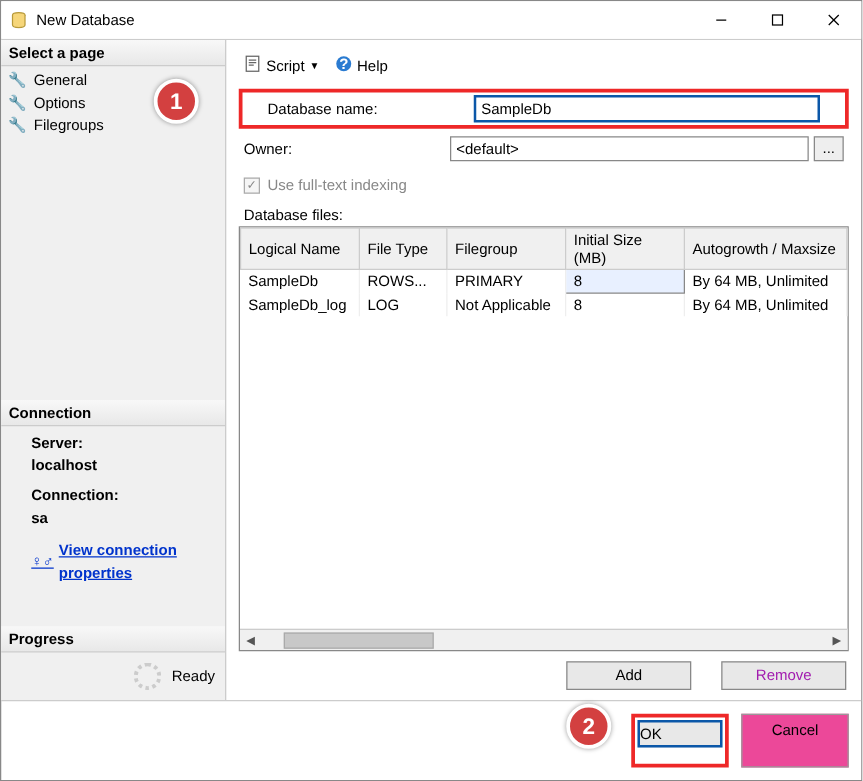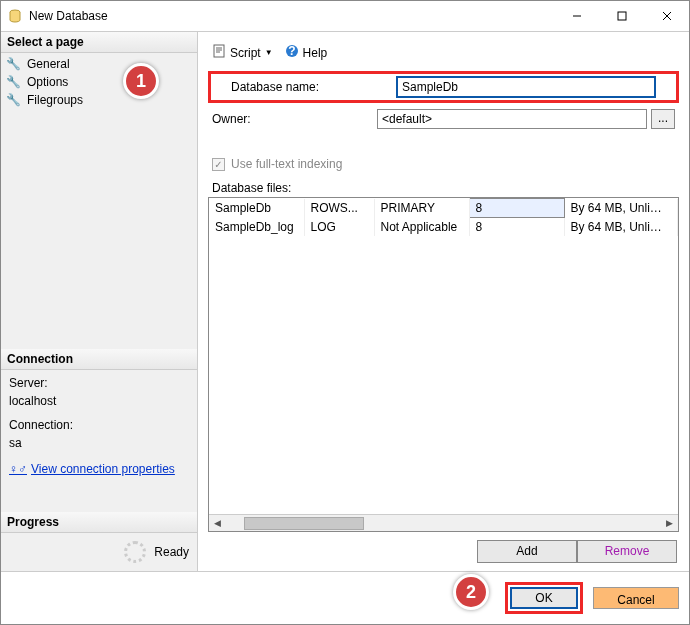--- a/index.html
+++ b/index.html
@@ -5,58 +5,58 @@
   * { box-sizing: border-box; font-family: "Segoe UI", Tahoma, sans-serif; font-size: 12px; }
   body { margin: 0; background: #f0f0f0; }
   .window { width: 690px; height: 625px; background: #fff; border: 1px solid #888; display: flex; flex-direction: column; position: relative; }
   .topbar-wrap { border-bottom: 1px solid #ccc;}
   .titlebar { height: 30px; display: flex; align-items: center; padding-left: 6px; background: #fff; justify-content: flex-end; }
   .titlebar .icon { width: 16px; height: 16px; margin-right: 6px; display:flex;align-items:center;justify-content:center; }
   .titlebar .title { flex: 1; }
   .winbtns { display: flex; height: 100%; }
   .winbtn { width: 45px; display: flex; align-items: center; justify-content: center; }
   .body { flex: 1; display: flex; min-height: 0; }
-  .sidebar { width: 197px; background: #f0f0f0; border-right: 1px solid #ccc; display: flex; flex-direction: column; }
+  .sidebar { width: 180px; background: #f0f0f0; border-right: 1px solid #ccc; display: flex; flex-direction: column; }
   .section-head { background: linear-gradient(#f8f8f8,#e8e8e8); border-bottom: 1px solid #ccc; padding: 3px 6px; font-weight: bold; }
   .page-list { padding: 2px 0; }
   .page-item { display: flex; align-items: center; gap: 6px; padding: 2px 6px; }
   .wrench { width:14px;height:14px;display:flex;align-items:center;justify-content:center; }
-  .conn-body { padding: 4px 8px; line-height: 1.5; }
+  .conn-body { padding: 4px 24px; line-height: 1.5; font-weight: bold; }
   .conn-link { color: #0033cc; text-decoration: underline; display:inline-flex; align-items:center; gap:4px;}
   .progress-body { display: flex; align-items: center; gap: 8px; padding: 8px; justify-content: flex-end; }
   .spinner { width: 22px; height: 22px; border: 3px dotted #ccc; border-radius: 50%; }
   .main { flex: 1; display: flex; flex-direction: column; padding: 6px 10px 4px 10px; min-width:0; }
   .toolbar { display: flex; align-items: center; gap: 4px; padding: 4px 0 8px 0; }
   .tbtn { display: flex; align-items: center; gap: 4px; padding: 2px 4px; }
   .chev { font-size:8px; }
   .form { border: 3px solid #ee2828; padding: 2px 20px; margin-bottom: 4px; }
-  .form-norm { padding: 2px 4px; margin-bottom: 20px; }
+  .form-norm { padding: 2px 4px; margin-bottom: 4px; }
   .form-row { display: flex; align-items: center; }
   .form-label { width: 165px; }
   .form-input { flex: 1; border: 2px solid #0b57a8; height: 22px; padding: 1px 4px; background:#fff; }
   .form-input-plain { flex: 1; border: 1px solid #888; height: 20px; padding: 1px 4px; background:#fff; }
   .dots-btn { width: 24px; height: 20px; border: 1px solid #888; background:#eee; margin-left: 4px; text-align:center; line-height:16px;}
   .chk-row { display: flex; align-items: center; gap: 6px; color:#888; padding: 6px 0 10px 4px;}
   .chk { width:13px;height:13px;border:1px solid #aaa;background:#f5f5f5;display:flex;align-items:center;justify-content:center;font-size:10px;color:#888;}
   .files-label { padding-left: 4px; margin-bottom:2px;}
   .grid { border: 1px solid #888; flex: 1; background: #fff; position:relative; min-height: 0;}
   .grid table { border-collapse: collapse; width: 100%; table-layout:fixed;}
   .grid th { background: #f0f0f0; border: 1px solid #ccc; padding: 2px 6px; text-align: left; font-weight: normal;}
   .grid td { border-right: 1px solid #eee; padding: 2px 6px; white-space:nowrap; overflow:hidden; text-overflow:ellipsis;}
   .grid td.sel { background:#e8f0ff; border:1px solid #888;}
   .hscroll { position:absolute; bottom:0; left:0; right:0; height:17px; background:#f0f0f0; border-top:1px solid #ccc; display:flex; align-items:center;}
   .hscroll .thumb{ height:13px;background:#c8c8c8;border:1px solid #aaa;width:120px;margin-left:18px;}
   .hscroll .arr{width:17px;text-align:center;font-size:9px;color:#555;}
-  .btn-row { display:flex; justify-content:flex-end; gap:0; padding: 8px 2px 4px 2px; }
+  .btn-row { display:flex; justify-content:flex-end; gap:24px; padding: 8px 2px 4px 2px; }
   .btn { width: 100px; height: 23px; border: 1px solid #888; background:#e8e8e8; text-align:center; line-height:21px;}
   .btn.disabled{color:#a21caf;}
   .footer { border-top:1px solid #ccc; padding: 10px; display:flex; justify-content:flex-end; gap:10px; position:relative;}
   .ok-wrap { border: 3px solid #ee2828; padding:2px;}
-  .ok-btn { width: 68px; height: 22px; border: 2px solid #0b57a8; background:#e8e8e8; text-align:center; line-height:18px;}
-  .cancel-btn { width: 86px; height: 22px; border: 1px solid #999; background:#fdba74; text-align:center; line-height:24px; align-self:center;}
+  .ok-btn { width: 68px; height: 22px; border: 2px solid #0b57a8; background:#e8e8e8; text-align:left; line-height:18px;}
+  .cancel-btn { width: 86px; height: 43px; border: 1px solid #999; background:#ec4899; text-align:center; line-height:24px; align-self:center;}
   .callout { position:absolute; width:36px;height:36px;border-radius:50%; background:#d34040;border:3px solid #fff; box-shadow:0 0 4px rgba(0,0,0,.4); color:#fff; font-size:18px; font-weight:bold; display:flex;align-items:center;justify-content:center; z-index:10;}
   .spacer{flex:1;}
   .watermark{position:absolute;right:8px;bottom:70px;color:#ddd;font-size:16px;transform:rotate(0);pointer-events:none;}
 </style>
 </head>
 <body>
 
 <div class="window">
 
   <div class="callout" style="left:122px; top:62px;">1</div>
@@ -178,20 +178,27 @@
       <div class="grid">
         <table>
           <colgroup>
               <col style="width:95px">
               <col style="width:70px">
               <col style="width:95px">
               <col style="width:95px">
               <col>
             </colgroup>
           <tbody>
+              <tr>
+            <th>Logical Name</th>
+            <th>File Type</th>
+            <th>Filegroup</th>
+            <th>Initial Size (MB)</th>
+            <th>Autogrowth / Maxsize</th>
+          </tr>
           <tr>
             <td>SampleDb</td>
             <td>ROWS...</td>
             <td>PRIMARY</td>
             <td class="sel">8</td>
             <td>By 64 MB, Unlimited</td>
           </tr>
           <tr>
             <td>SampleDb_log</td>
             <td>LOG</td>

